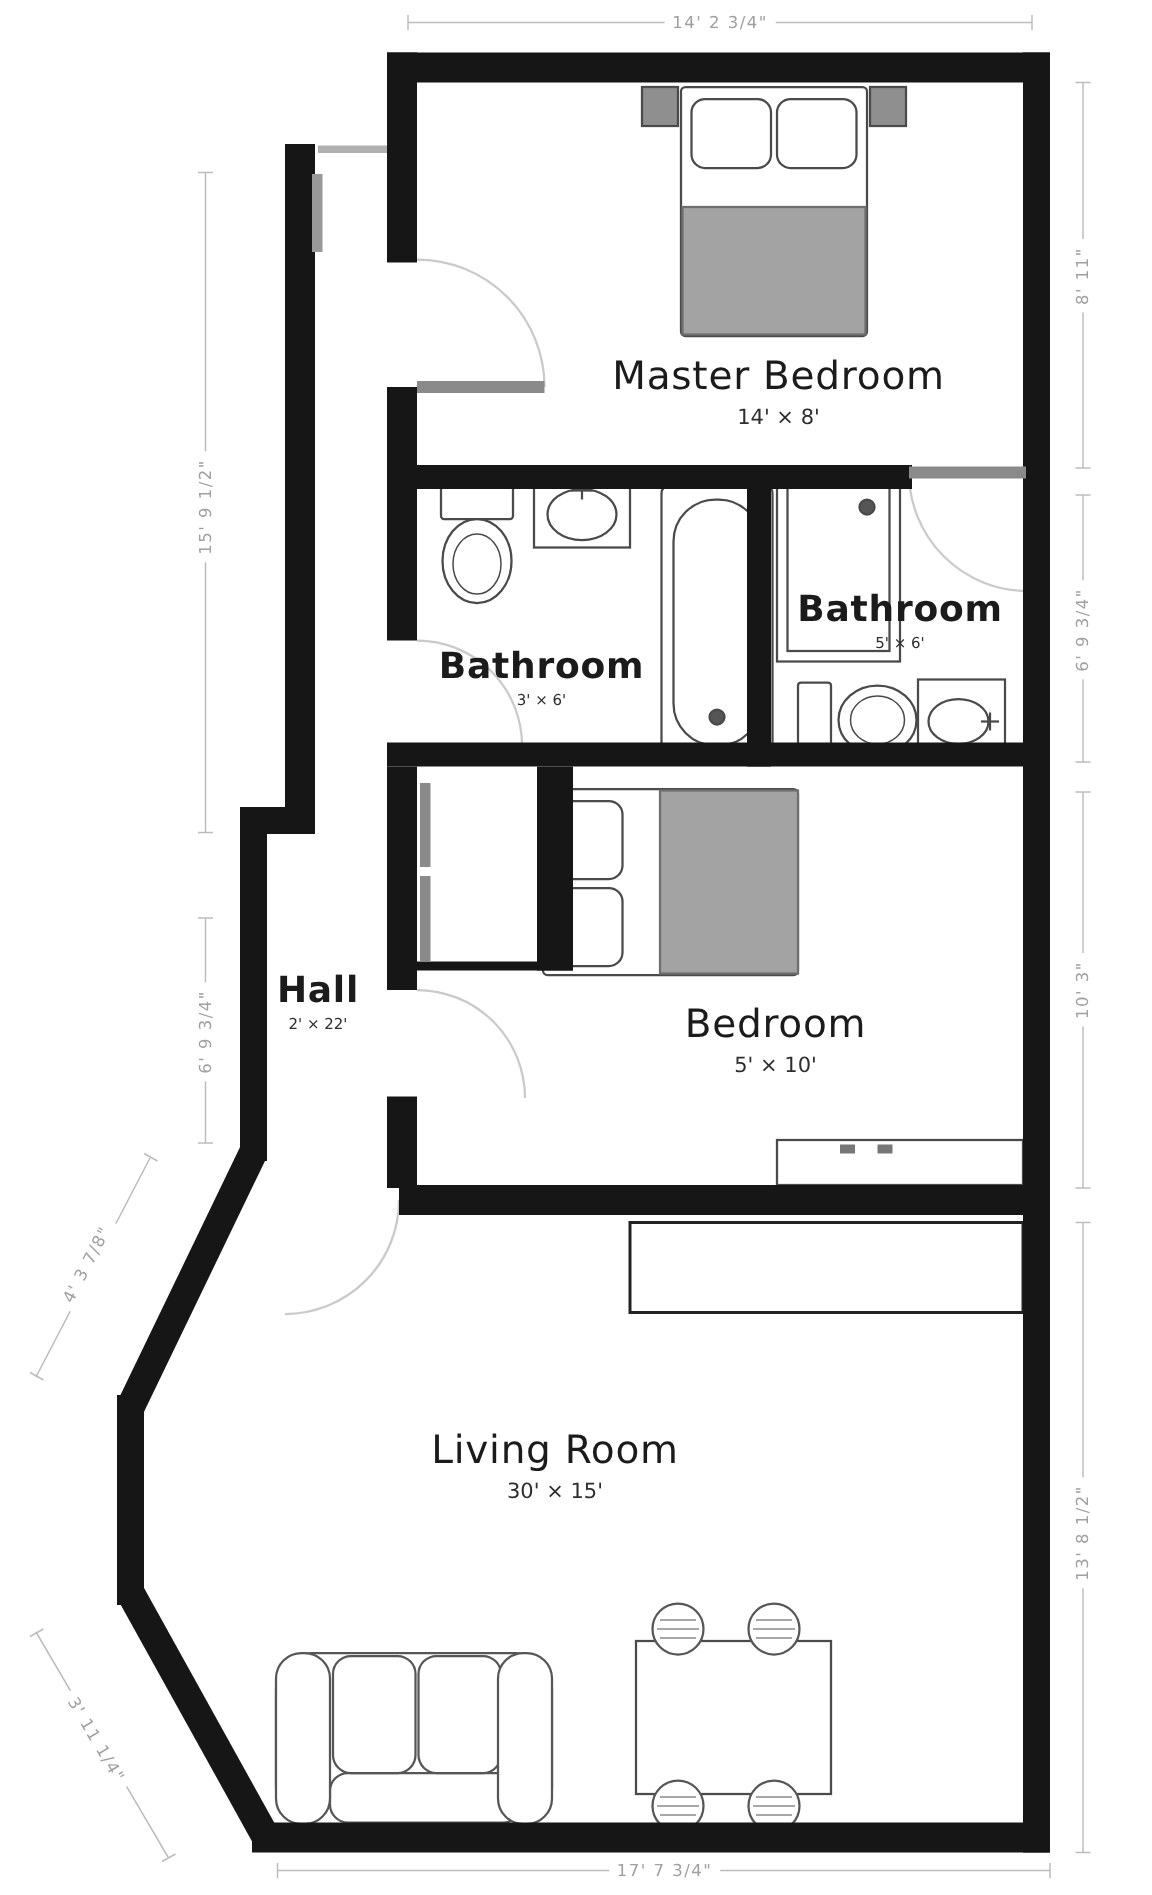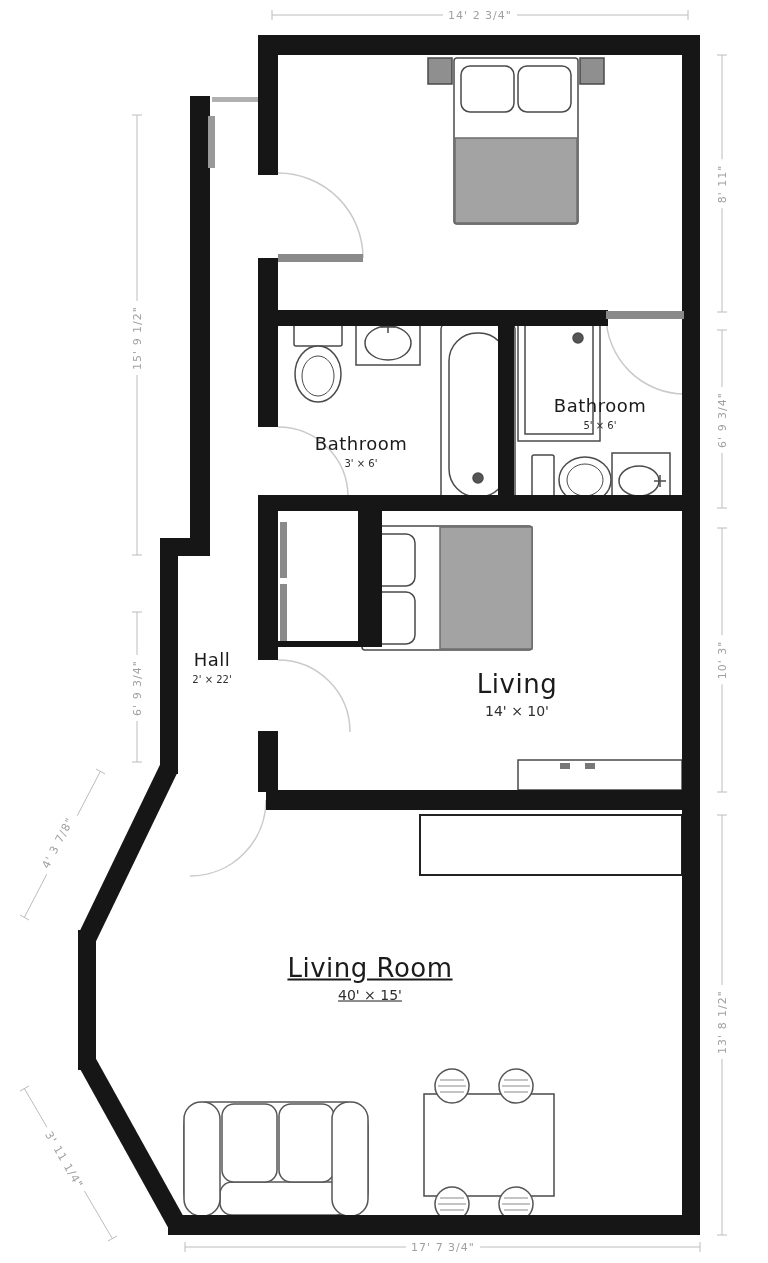--- a/index.html
+++ b/index.html
@@ -2,21 +2,21 @@
 <html><head>
 <meta charset="utf-8">
 <style>
   html,body{margin:0;padding:0;background:#fff;}
   #plan{position:relative;width:768px;height:1263px;background:#fff;overflow:hidden;
         font-family:"DejaVu Sans",sans-serif;}
   #plan svg{position:absolute;left:0;top:0;}
   .room-label{position:absolute;transform:translate(-50%,-50%);text-align:center;
               color:#1b1b1b;white-space:nowrap;line-height:1.15;}
   .room-name{font-size:26px;letter-spacing:.5px;}
-  .room-name.sm{font-size:18px;}
+  .room-name.sm{font-size:24px;font-weight:bold;}
   .room-size{font-size:14px;color:#2e2e2e;margin-top:3px;}
   .room-size.sm{font-size:10px;}
   .dim-label{position:absolute;font-size:11px;color:#a0a0a0;background:#fff;
              padding:1px 5px;white-space:nowrap;letter-spacing:1px;}
   .dim-h{transform:translate(-50%,-50%);}
   .dim-v{transform:translate(-50%,-50%) rotate(-90deg);}
 </style>
 </head>
 <body>
 
@@ -163,39 +163,43 @@
   <g>
     <rect x="212" y="97" width="46" height="5" fill="#b0b0b0"></rect>
     <rect x="208" y="116" width="7" height="52" fill="#999"></rect>
     <rect x="278" y="254" width="85" height="8" fill="#8a8a8a"></rect>
     <rect x="606" y="311" width="78" height="8" fill="#8a8a8a"></rect>
     <rect x="280" y="522" width="7" height="56" fill="#8a8a8a"></rect>
     <rect x="280" y="584" width="7" height="57" fill="#8a8a8a"></rect>
   </g>
 </svg>
 
+  <div class="room-label" style="left:519px;top:262px;">
+    <div class="room-name">Master Bedroom</div>
+    <div class="room-size">14' × 8'</div>
+  </div>
   <div class="room-label" style="left:361px;top:452px;">
     <div class="room-name sm">Bathroom</div>
     <div class="room-size sm">3' × 6'</div>
   </div>
   <div class="room-label" style="left:600px;top:414px;">
     <div class="room-name sm">Bathroom</div>
     <div class="room-size sm">5' × 6'</div>
   </div>
   <div class="room-label" style="left:212px;top:668px;">
     <div class="room-name sm">Hall</div>
     <div class="room-size sm">2' × 22'</div>
   </div>
   <div class="room-label" style="left:517px;top:694px;">
-    <div class="room-name">Living</div>
-    <div class="room-size">14' × 10'</div>
-  </div>
-  <div class="room-label" style="left:370px;top:978px;text-decoration:underline;">
+    <div class="room-name">Bedroom</div>
+    <div class="room-size">5' × 10'</div>
+  </div>
+  <div class="room-label" style="left:370px;top:978px;">
     <div class="room-name">Living Room</div>
-    <div class="room-size">40' × 15'</div>
+    <div class="room-size">30' × 15'</div>
   </div>
 
   <div class="dim-label dim-h" style="left:480px;top:15px;">14' 2 3/4"</div>
   <div class="dim-label dim-h" style="left:443px;top:1247px;">17' 7 3/4"</div>
   <div class="dim-label dim-v" style="left:137px;top:338px;">15' 9 1/2"</div>
   <div class="dim-label dim-v" style="left:137px;top:688px;">6' 9 3/4"</div>
   <div class="dim-label dim-v" style="left:722px;top:184px;">8' 11"</div>
   <div class="dim-label dim-v" style="left:722px;top:420px;">6' 9 3/4"</div>
   <div class="dim-label dim-v" style="left:722px;top:660px;">10' 3"</div>
   <div class="dim-label dim-v" style="left:722px;top:1022px;">13' 8 1/2"</div>

